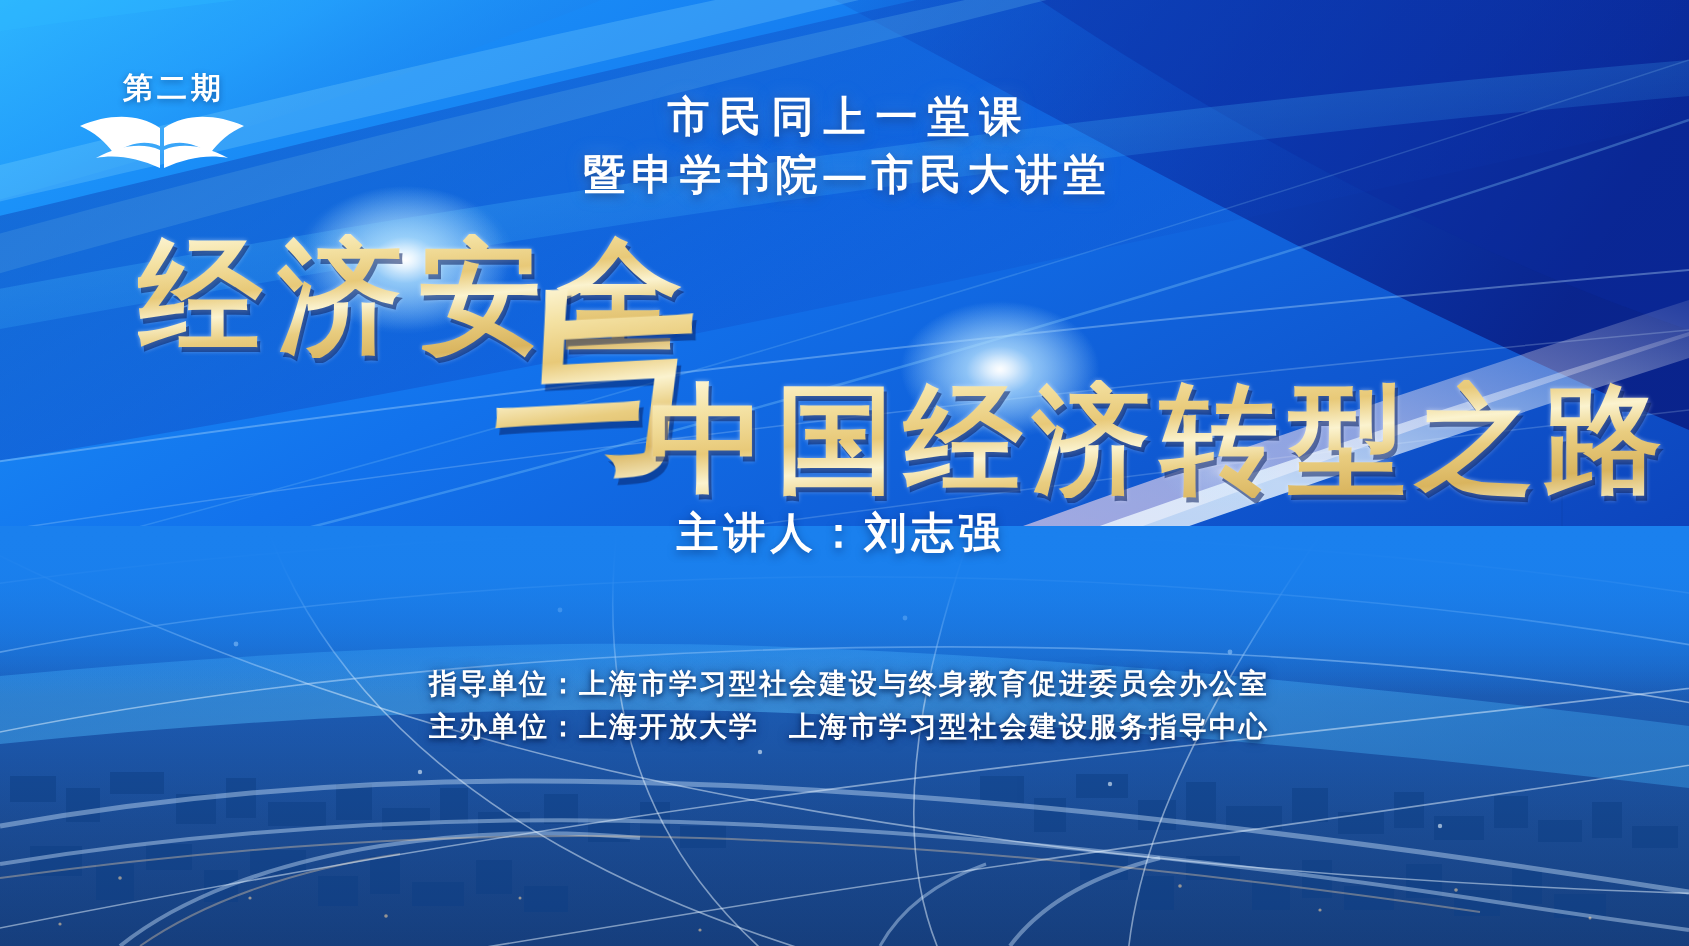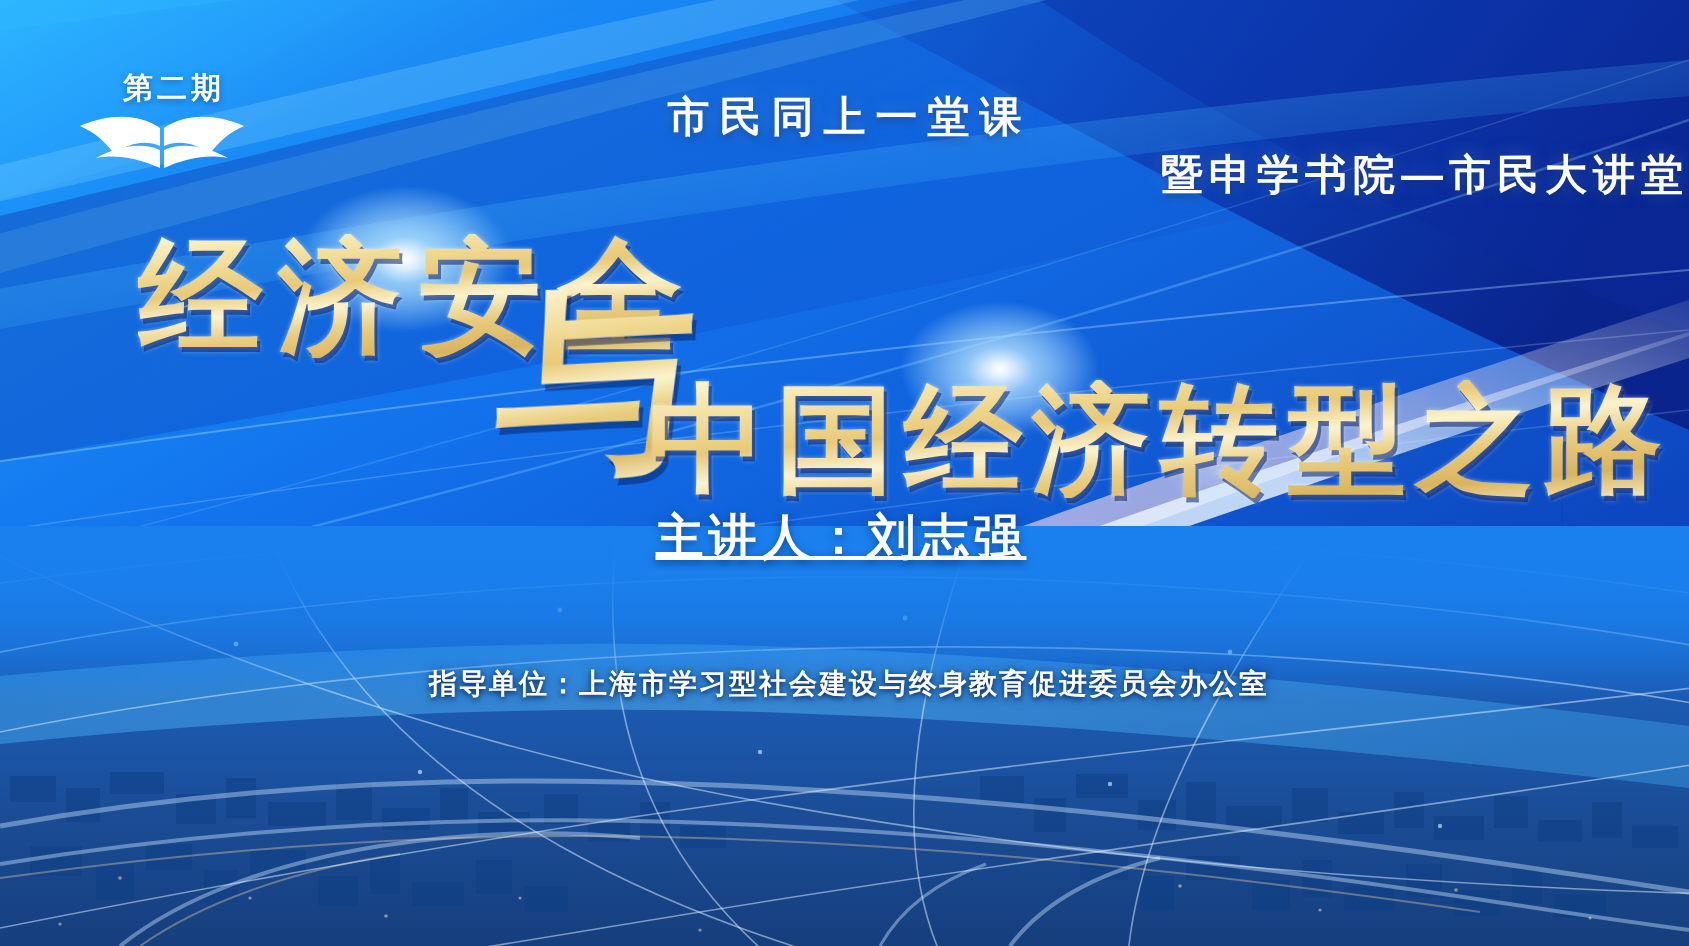--- a/index.html
+++ b/index.html
@@ -56,21 +56,21 @@
   
   #header {
     position:absolute; left:0; right:0; top:88px;
     text-align:center; pointer-events:none;
   }
   #header .h-line {
     font-size:42px; font-weight:700; color:#ffffff;
     letter-spacing:10px; text-indent:10px; line-height:1.38;
     text-shadow:0 3px 10px rgba(2,26,84,.5), 0 0 18px rgba(140,200,255,.35);
   }
-  #header .h-line.l2 { letter-spacing:6px; text-indent:6px;text-align:right; }
+  #header .h-line.l2 { letter-spacing:6px; text-indent:6px; }
 
   
   #title-block { position:absolute; left:0; right:0; top:228px; height:270px; }
   .gold {
     font-family:"DejaVu Serif","Liberation Serif",serif;
     font-weight:700;
     background:linear-gradient(175deg,
        #fdf6d8 0%, #f4e2a4 18%, #e8c978 38%,
        #fbf3cf 52%, #e9cd80 66%, #d9b45e 84%, #f6ecc4 100%);
     -webkit-background-clip:text; background-clip:text;
@@ -90,24 +90,23 @@
   }
   #title-line2 {
     position:absolute; left:648px; top:152px;
     font-size:118px; letter-spacing:10px; line-height:1;
   }
 
   
   #speaker {
     position:absolute; left:0; right:12px; top:505px;
     text-align:center;
-    font-size:48px; font-weight:700; color:#ffffff;
+    font-size:42px; font-weight:700; color:#ffffff;
     letter-spacing:5px; text-indent:5px;
     text-shadow:0 3px 9px rgba(2,26,84,.5);
-    text-decoration:underline;
   }
 
   
   #footer {
     position:absolute; left:9px; right:0; top:663px;
     text-align:center;
   }
   #footer .f-line {
     font-size:28px; font-weight:700; color:#ffffff;
     letter-spacing:2px; line-height:1.52;
@@ -362,15 +361,16 @@
   <div id="title-block">
     <div id="title-line1" class="gold">经济安全</div>
     <div id="title-yu" class="gold">与</div>
     <div id="title-line2" class="gold">中国经济转型之路</div>
   </div>
 
   <div id="speaker">主讲人：刘志强</div>
 
   <div id="footer">
     <div class="f-line">指导单位：上海市学习型社会建设与终身教育促进委员会办公室</div>
+    <div class="f-line">主办单位：上海开放大学　上海市学习型社会建设服务指导中心</div>
   </div>
 
 </div>
 
 </body></html>

